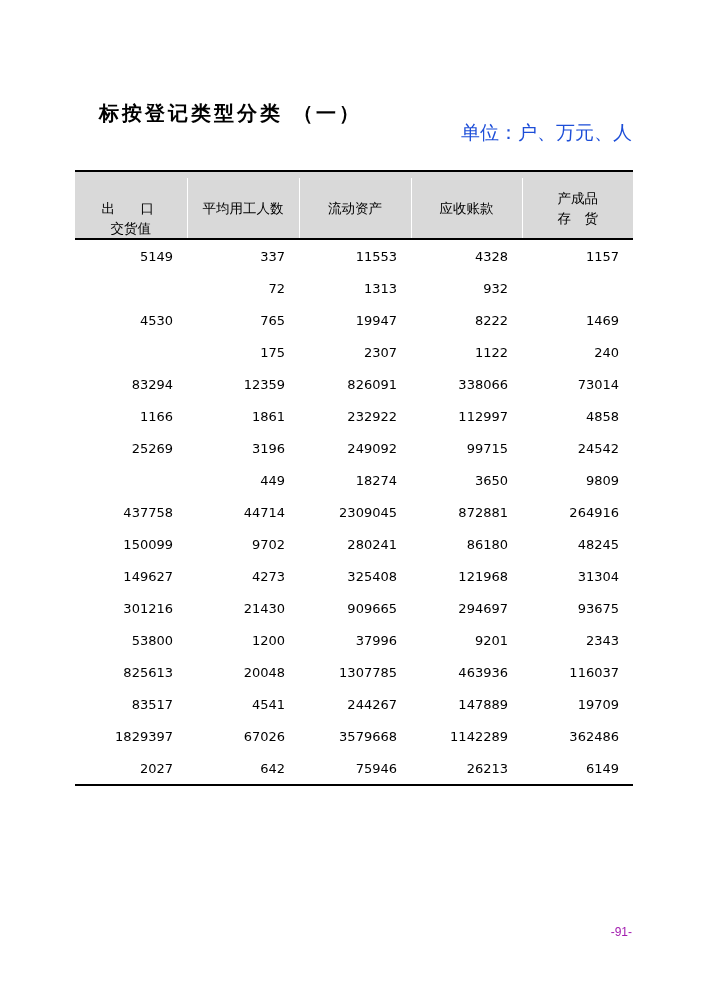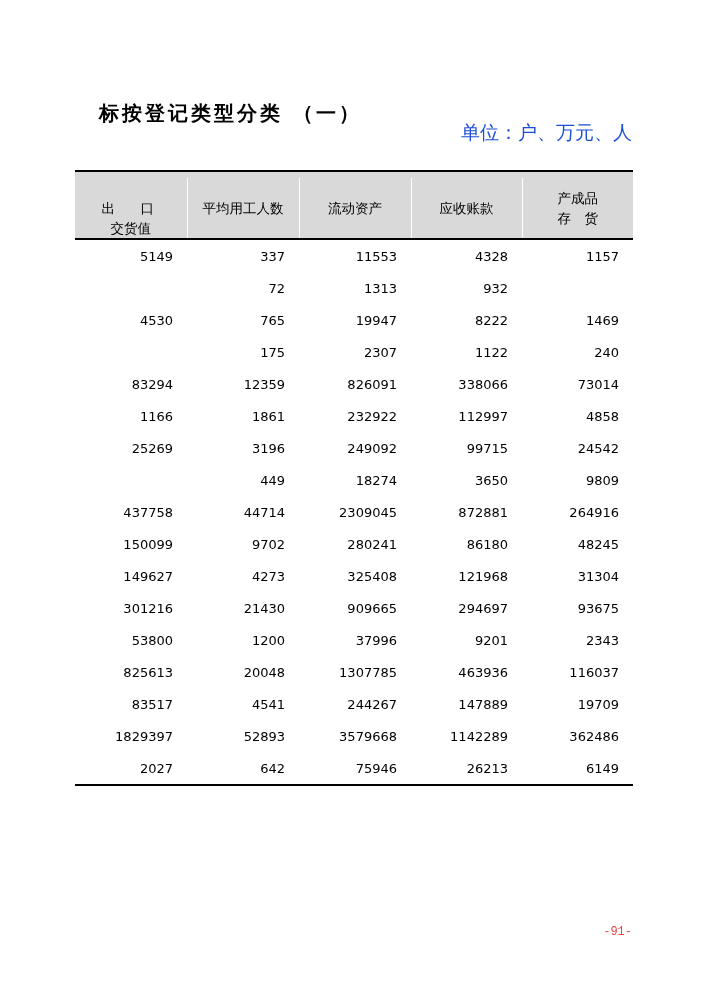--- a/index.html
+++ b/index.html
@@ -98,23 +98,23 @@
   table.data tbody tr.totalrow td {
     font-weight: bold;
   }
   table.data tbody tr:last-child td {
     border-bottom: 2px solid #000;
   }
   .pagenum {
     position: absolute;
     right: 75px;
     top: 925px;
-    font-family: Liberation Mono, monospace;
+    font-family: Liberation Sans, sans-serif;
     font-size: 12px;
-    color: #ef4444;
+    color: #a21caf;
   }
 </style>
 </head>
 <body>
 
 <div class="page">
 
   <div class="title">标按登记类型分类 （一）</div>
 
   <div class="unit">单位：户、万元、人</div>
@@ -257,21 +257,21 @@
           </tr>
           <tr>
             <td>83517</td>
             <td>4541</td>
             <td>244267</td>
             <td>147889</td>
             <td>19709</td>
           </tr>
           <tr>
             <td>1829397</td>
-            <td>52893</td>
+            <td>67026</td>
             <td>3579668</td>
             <td>1142289</td>
             <td>362486</td>
           </tr>
           <tr>
             <td>2027</td>
             <td>642</td>
             <td>75946</td>
             <td>26213</td>
             <td>6149</td>

